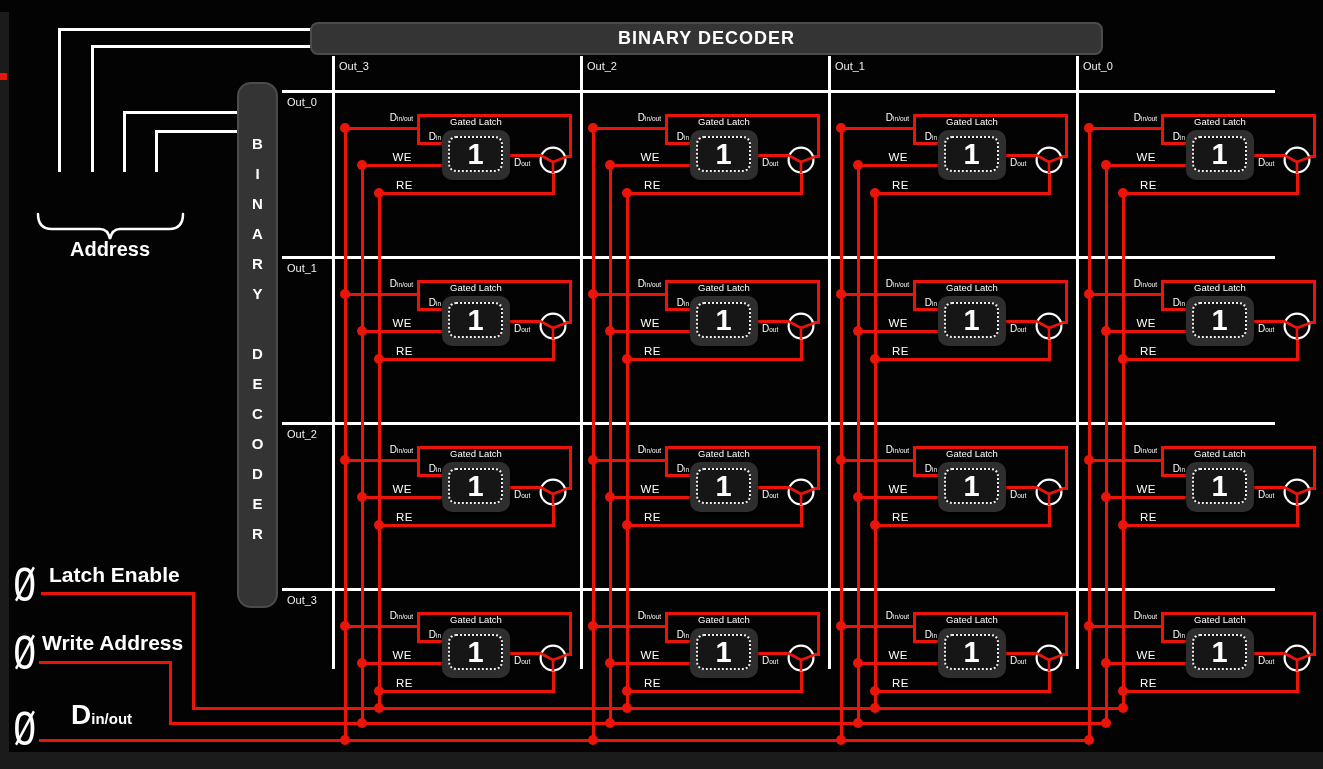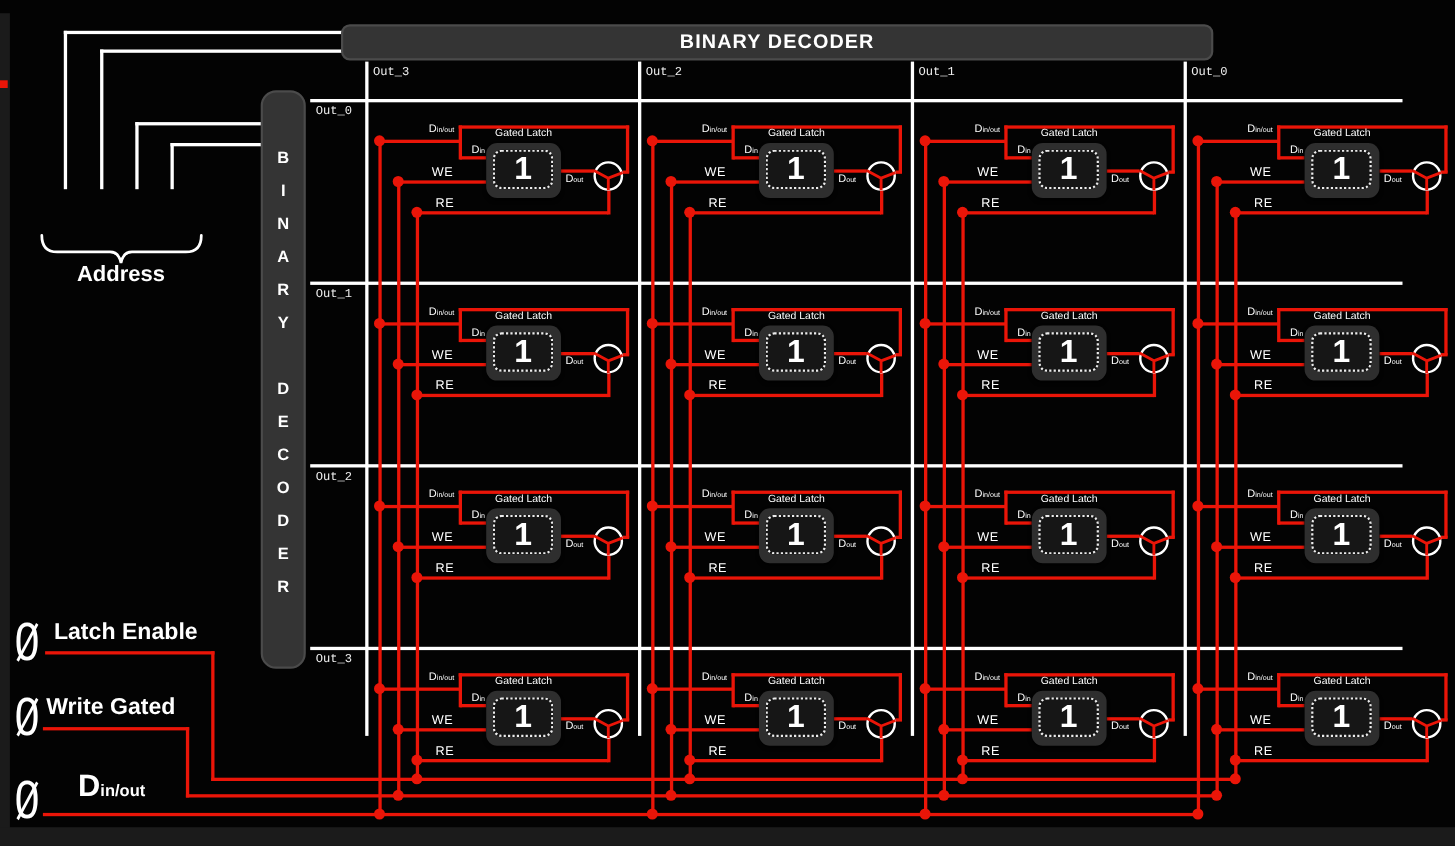--- a/index.html
+++ b/index.html
@@ -21,21 +21,21 @@
   .latch-value{font-size:29px;font-weight:bold;color:#fff;}
   .tri{position:absolute;}
   .tri circle{fill:none;stroke:#fff;stroke-width:2.2px;}
   .tri path{fill:none;stroke:var(--red,#ea1508);stroke-width:2.6px;}
   .decoder{position:absolute;background:#343434;border:2px solid #4b4b4b;color:#fff;
            display:flex;align-items:center;justify-content:center;font-weight:bold;}
   #top-decoder{left:310px;top:22px;width:789px;height:29px;border-radius:8px;font-size:18px;letter-spacing:1px;}
   #left-decoder{left:237px;top:82px;width:37px;height:522px;border-radius:14px;}
   #left-decoder span{writing-mode:vertical-lr;text-orientation:upright;font-size:15px;font-weight:bold;
            letter-spacing:13px;line-height:1;}
-  .grid-label{position:absolute;font-family:Liberation Mono, monospace;font-size:11px;color:#f0f0f0;white-space:nowrap;}
+  .grid-label{position:absolute;font-family:Liberation Sans, sans-serif;font-size:11px;color:#f0f0f0;white-space:nowrap;}
   .zero{position:absolute;color:#fff;font-size:49px;line-height:46px;transform:scaleX(.82);}
   .zero::after{content:"";position:absolute;left:50%;top:3px;bottom:3px;width:3px;background:#fff;
            transform:translateX(-50%) rotate(33deg);}
   .input-label{position:absolute;color:#fff;font-weight:bold;font-size:21px;white-space:nowrap;}
   #address-label{position:absolute;left:40px;top:238px;width:140px;text-align:center;color:#fff;
            font-weight:bold;font-size:20px;}
   #brace{position:absolute;left:30px;top:206px;}
   #brace path{fill:none;stroke:#fff;stroke-width:2.5px;stroke-linecap:round;}
   #dlbl-main{font-size:28px;font-weight:bold;color:#fff;}
   #dlbl-sub{font-size:15px;font-weight:bold;color:#fff;}
@@ -116,21 +116,21 @@
 
   <svg id="brace" width="160" height="42">
     <path d="M8 8 Q8 23 22 23 L70 23 Q78 23 80 33 Q82 23 90 23 L139 23 Q153 23 153 8"></path>
   </svg>
   <div id="address-label">Address</div>
 
   <span class="zero" style="left:11px;top:561px">0</span>
   <div class="input-label" style="left:49px;top:563px">Latch Enable</div>
 
   <span class="zero" style="left:11px;top:629px">0</span>
-  <div class="input-label" style="left:42px;top:631px">Write Gated</div>
+  <div class="input-label" style="left:42px;top:631px">Write Address</div>
 
   <span class="zero" style="left:11px;top:705px">0</span>
   <div style="position:absolute;left:71px;top:699px;white-space:nowrap">
     <span id="dlbl-main">D</span><span id="dlbl-sub">in/out</span>
   </div>
 
   <div id="grid-cells" style="position:absolute;left:0;top:0;width:100%;height:100%">
   <div class="cell" style="left: 333px; top: 91px;">
 
     <div class="rw" style="left:12px;top:35.5px;width:73px;height:3px"></div>

